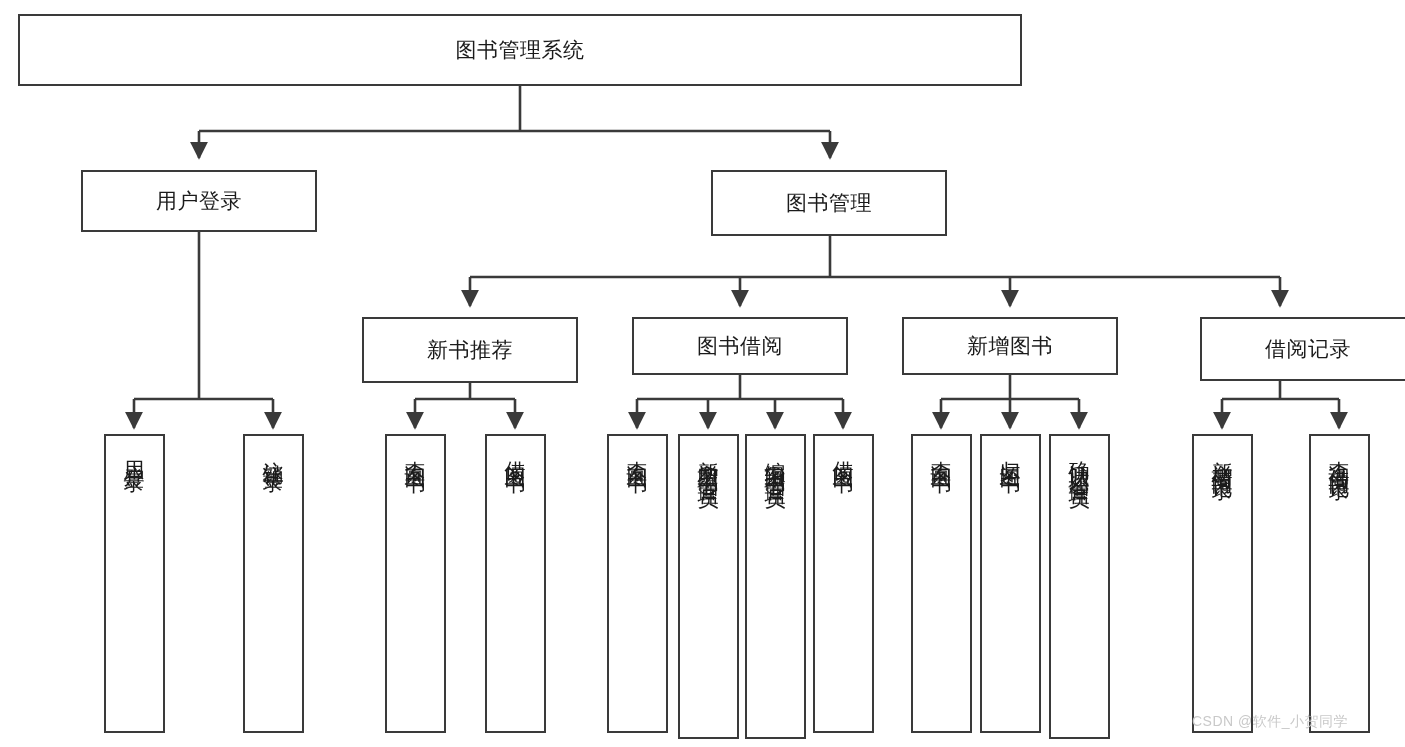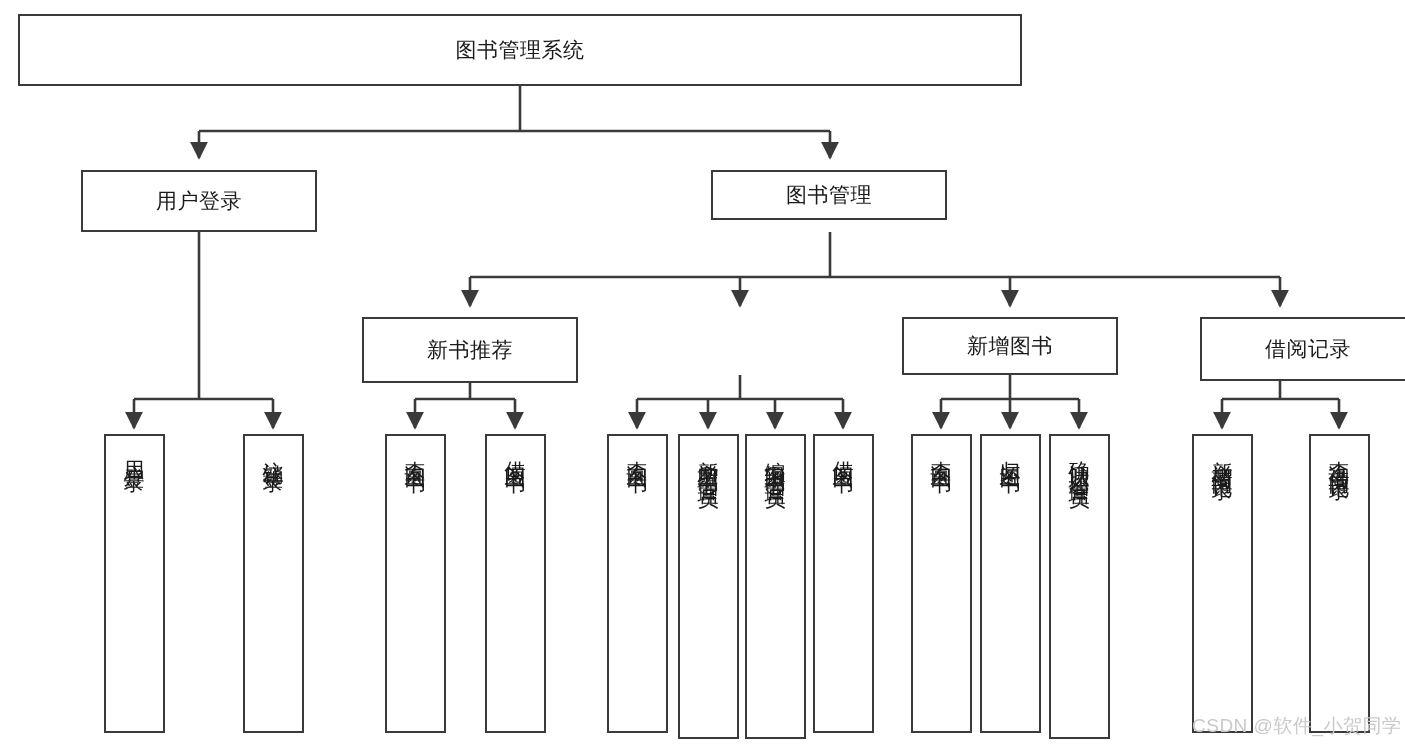--- a/index.html
+++ b/index.html
@@ -58,21 +58,21 @@
   .v-node .label {
     writing-mode: vertical-rl;
     text-orientation: upright;
     font-size: 21px;
     line-height: 1.0;
     letter-spacing: 4px;
     white-space: nowrap;
   }
   .watermark {
     position: absolute;
-    font-size: 19px;
+    font-size: 14px;
     color: #c9c9c9;
     white-space: nowrap;
     z-index: 3;
     letter-spacing: 0.5px;
   }
 </style>
 </head>
 <body>
 
 <div id="canvas">
@@ -127,27 +127,30 @@
     </g>
   </svg>
 
   <div class="node h-node root" style="left:18px; top:14px; width:1004px; height:72px;">
     <span class="label">图书管理系统</span>
   </div>
 
   <div class="node h-node" style="left:81px; top:170px; width:236px; height:62px;">
     <span class="label">用户登录</span>
   </div>
-  <div class="node h-node" style="left:711px; top:170px; width:236px; height:50px;">
+  <div class="node h-node" style="left:711px; top:170px; width:236px; height:66px;">
     <span class="label">图书管理</span>
   </div>
 
   <div class="node h-node" style="left:362px; top:317px; width:216px; height:66px;">
     <span class="label">新书推荐</span>
   </div>
+  <div class="node h-node" style="left:632px; top:317px; width:216px; height:58px;">
+    <span class="label">图书借阅</span>
+  </div>
   <div class="node h-node" style="left:902px; top:317px; width:216px; height:58px;">
     <span class="label">新增图书</span>
   </div>
   <div class="node h-node" style="left:1200px; top:317px; width:216px; height:64px;">
     <span class="label">借阅记录</span>
   </div>
 
   <div class="node v-node" style="left:104px; top:434px; width:61px; height:299px;">
     <span class="label">用户登录</span>
   </div>

